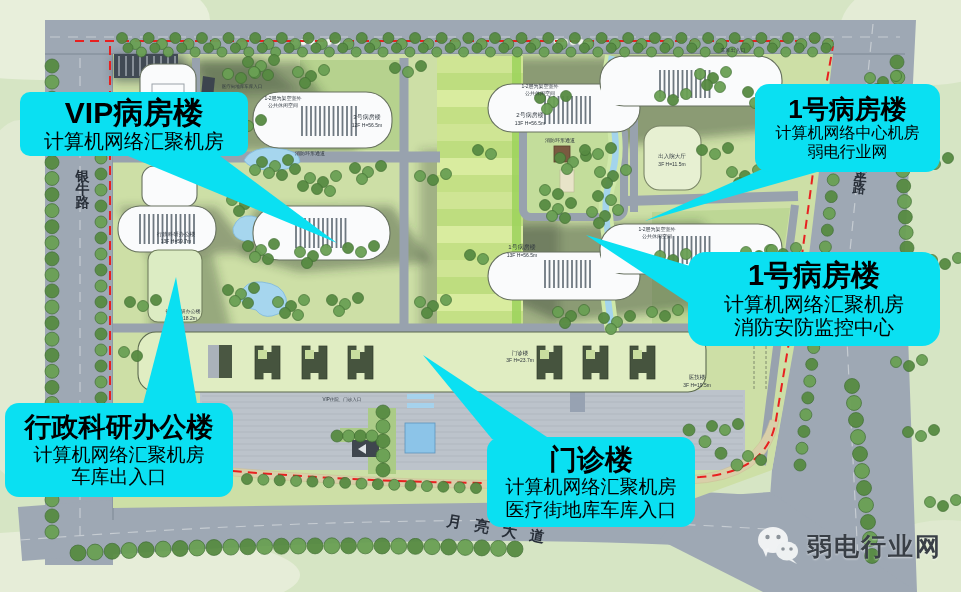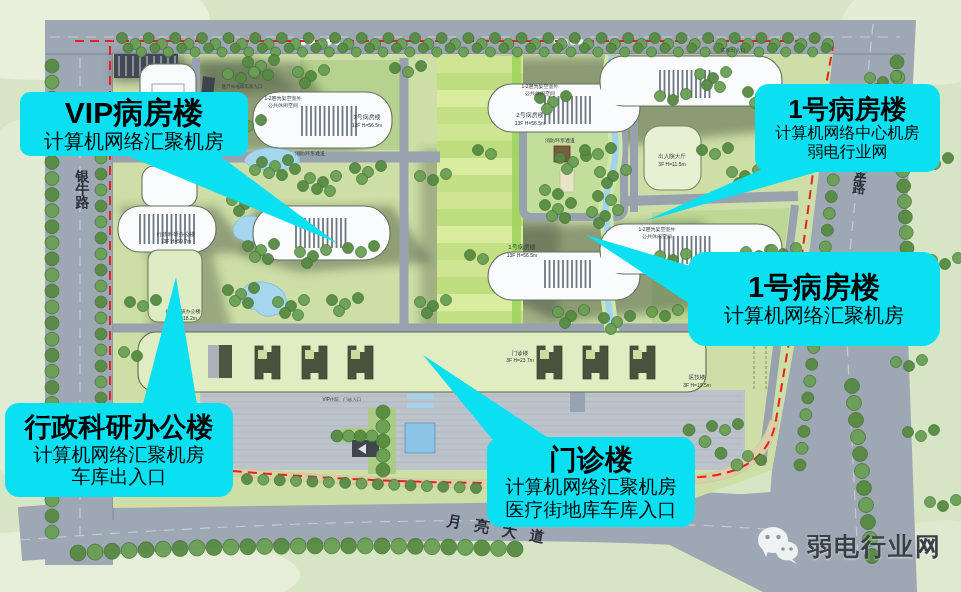--- a/index.html
+++ b/index.html
@@ -832,20 +832,21 @@
 
 </div>
 <div class="callout" id="co-w1top">
   <div class="t">1号病房楼</div>
   <div class="l">计算机网络中心机房</div>
   <div class="l">弱电行业网</div>
 </div>
 <div class="callout" id="co-w1mid">
   <div class="t">1号病房楼</div>
   <div class="l">计算机网络汇聚机房</div>
+  <div class="l">消防安防监控中心</div>
 </div>
 <div class="callout" id="co-admin">
   <div class="t">行政科研办公楼</div>
   <div class="l">计算机网络汇聚机房</div>
   <div class="l">车库出入口</div>
 </div>
 <div class="callout" id="co-outp">
   <div class="t">门诊楼</div>
   <div class="l">计算机网络汇聚机房</div>
   <div class="l">医疗街地库车库入口</div>

